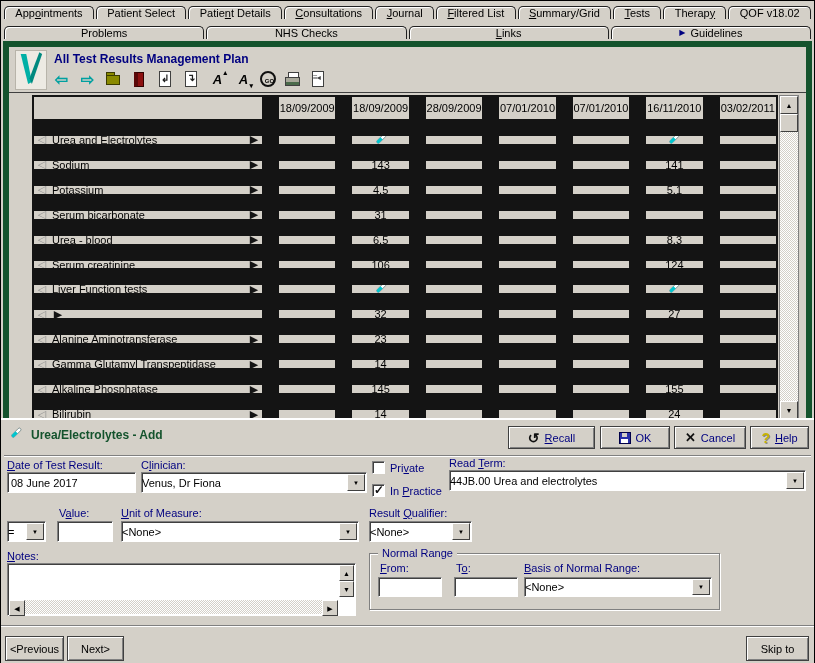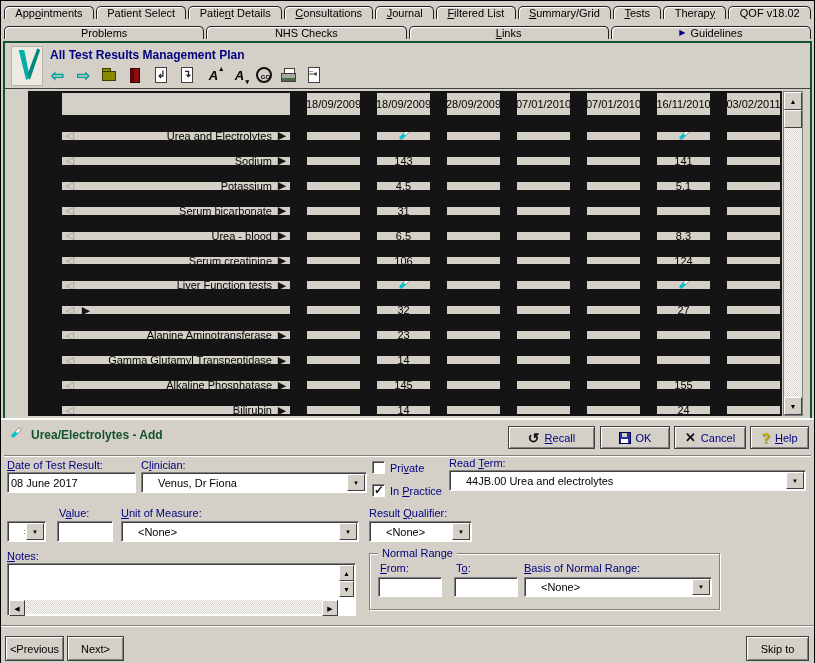--- a/index.html
+++ b/index.html
@@ -12,21 +12,21 @@
   .r1{top:1px;height:20px;}
   .r2{top:22px;height:18px;}
   .tab{flex:1 1 auto;display:flex;align-items:center;justify-content:center;background:#d4d0c8;
        border:1px solid #202020;border-bottom:none;border-radius:5px 5px 0 0;
        box-shadow:inset 1px 1px 0 #ffffff;padding:0 8px;white-space:nowrap;cursor:default;}
   .r2 .tab{flex:1;}
   .tab .amark{color:#000080;font-size:8px;margin-right:5px;}
   .tab .amark::before{content:"▶";}
 
   
-  .panel{position:absolute;top:40px;left:2px;right:2px;height:376px;border:2px solid #14532d;background:#d4d0c8;text-align:right;}
+  .panel{position:absolute;top:40px;left:2px;right:2px;height:376px;border:6px solid #14532d;background:#d4d0c8;}
   .phead{position:absolute;top:0;left:0;right:0;height:45px;border-bottom:1px solid #404040;}
   .logo{position:absolute;left:6px;top:3px;width:30px;height:38px;background:#edeae3;border:1px solid #b8b4aa;}
   .ptitle{position:absolute;left:45px;top:5px;font-size:12px;font-weight:bold;color:#000080;}
   .toolbar{position:absolute;left:43px;top:21px;height:22px;display:flex;gap:7px;align-items:center;}
   .tbi{width:19px;height:19px;display:flex;align-items:center;justify-content:center;cursor:default;}
 
   
   .i-back-arrow::before{content:"⇦";color:#00a0a0;font-size:16px;font-weight:bold;}
   .i-forward-arrow::before{content:"⇨";color:#00a0a0;font-size:16px;font-weight:bold;}
   .i-open-folder{position:relative;}
@@ -46,21 +46,21 @@
   .i-go{width:16px;height:16px;border:2px solid #101010;border-radius:50%;box-sizing:border-box;}
   .i-go::before{content:"GO";font-size:6px;font-weight:bold;position:relative;top:2px;left:1.5px;}
   .i-print{position:relative;}
   .i-print::before{content:"";position:absolute;left:5px;top:2px;width:9px;height:5px;background:#fff;border:1px solid #404040;}
   .i-print::after{content:"";position:absolute;left:2px;top:7px;width:15px;height:9px;background:#a8a89a;border:1px solid #404040;box-shadow:inset 0 -3px 0 #4a6a4a;box-sizing:border-box;}
 
   
   .gridwrap{position:absolute;left:23px;top:47px;right:7px;bottom:2px;}
   .grid{position:absolute;left:0;top:1px;right:21px;bottom:1px;display:grid;
         grid-template-columns:228px repeat(7,1fr);grid-template-rows:22px repeat(12,1fr);
-        gap:17px;background:#141414;border:2px solid #141414;padding-left:32px;}
+        gap:17px;background:#141414;border:2px solid #141414;}
   .cell{background:#d4d0c8;display:flex;align-items:center;justify-content:center;overflow:hidden;}
   .cell.colhead{font-size:11px;}
   .cell.rowlabel{justify-content:flex-start;padding:0 2px;gap:4px;}
   .cell.rowlabel .lbl{flex:1;white-space:nowrap;overflow:hidden;}
   .chev{width:12px;display:flex;align-items:center;justify-content:center;flex:0 0 auto;}
   .i-chevl::before{content:"◁";color:#8f8f8f;font-size:11px;}
   .i-chevr::before{content:"▶";color:#141414;font-size:11px;}
 
   
   .vscroll{position:absolute;right:0;top:1px;bottom:1px;width:18px;border:1px solid #808080;background:#fff;display:flex;flex-direction:column;}
@@ -92,21 +92,21 @@
   .i-cancel-x::before{content:"✕";font-size:13px;font-weight:bold;color:#101010;}
   .i-help-q::before{content:"?";font-size:14px;font-weight:bold;color:#c8b400;text-shadow:1px 1px 0 #8a8a8a;}
   .hdiv{position:absolute;left:3px;right:3px;top:35px;height:0;border-top:1px solid #808080;border-bottom:1px solid #fff;}
 
   .flabel{position:absolute;color:#000080;white-space:nowrap;}
   .tinput{position:absolute;background:#fff;border:1px solid;border-color:#808080 #fff #fff #808080;
           box-shadow:inset 1px 1px 0 #404040;box-sizing:border-box;font-family:"Liberation Sans",sans-serif;
           font-size:11px;padding:2px 3px;outline:none;}
   .combo{position:absolute;background:#fff;border:1px solid;border-color:#808080 #fff #fff #808080;
          box-shadow:inset 1px 1px 0 #404040;box-sizing:border-box;display:flex;align-items:stretch;}
-  .combo .cval{flex:1;display:flex;align-items:center;padding-left:16px;gap:3px;white-space:nowrap;overflow:hidden;}
+  .combo .cval{flex:1;display:flex;align-items:center;padding-left:0;gap:3px;white-space:nowrap;overflow:hidden;}
   .combo .dar{width:16px;margin:1px;background:#d4d0c8;border:1px solid;border-color:#fff #404040 #404040 #fff;
               display:flex;align-items:center;justify-content:center;flex:0 0 auto;}
   .dar::before{content:"▼";font-size:6px;}
   .cbrow{position:absolute;display:flex;align-items:center;gap:5px;}
   .cb{width:13px;height:13px;background:#fff;border:1px solid;border-color:#808080 #fff #fff #808080;
       box-shadow:inset 1px 1px 0 #404040;box-sizing:border-box;position:relative;}
   .cb.checked::after{content:"✓";position:absolute;left:1px;top:-2px;font-size:12px;font-weight:bold;color:#101010;}
 
   .notes{position:absolute;left:6px;top:143px;width:349px;height:53px;background:#fff;
          border:1px solid;border-color:#808080 #fff #fff #808080;box-shadow:inset 1px 1px 0 #404040;box-sizing:border-box;}

